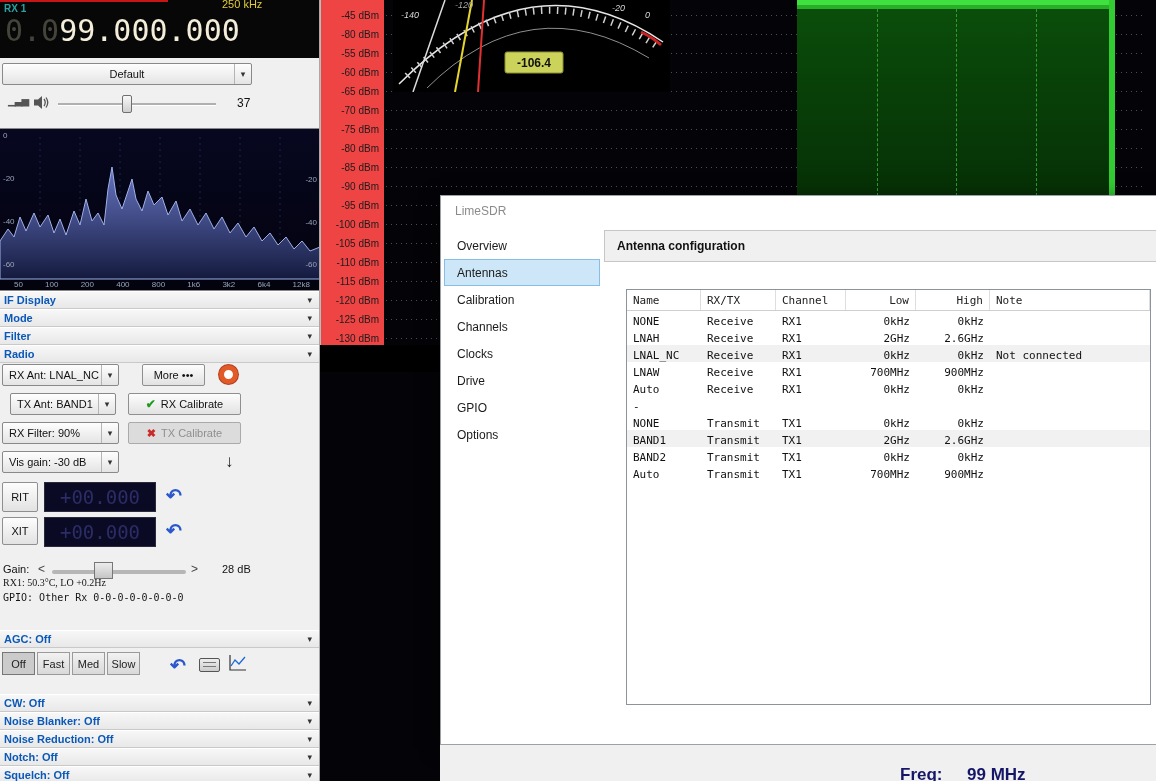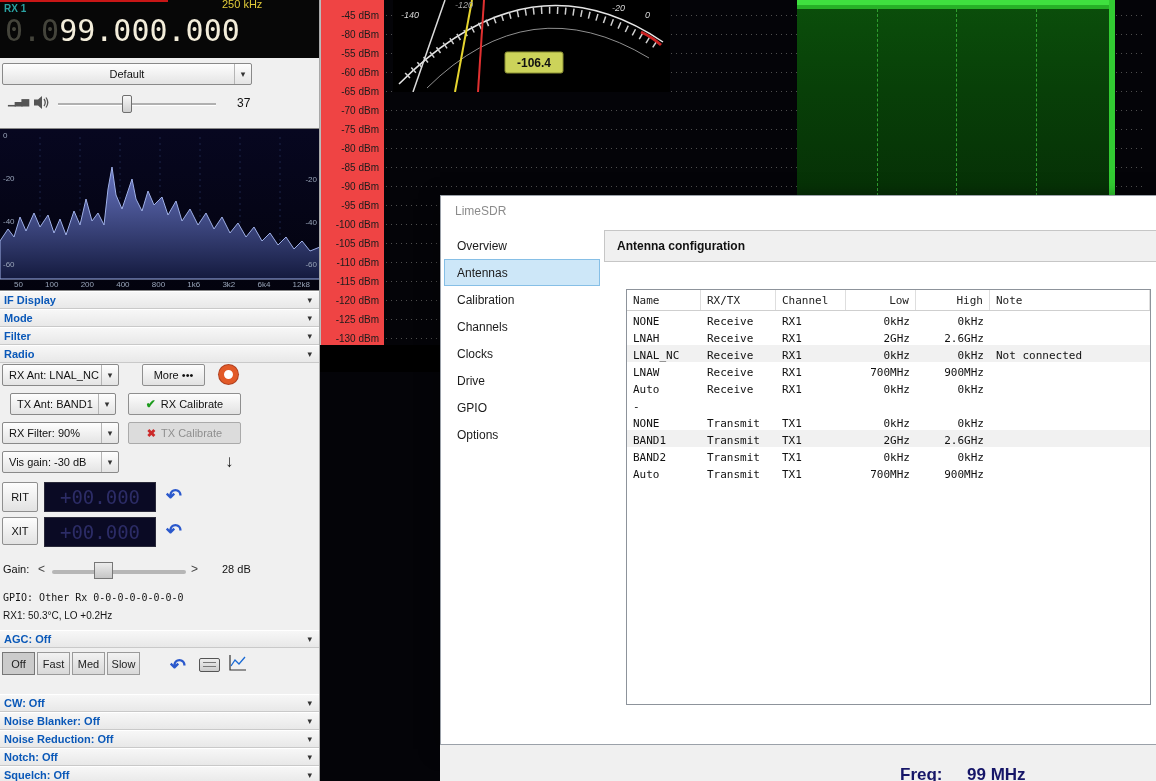--- a/index.html
+++ b/index.html
@@ -128,21 +128,21 @@
 
   .gain-label{position:absolute;left:3px;top:563px;font-size:11px}
   .gain-lt{position:absolute;left:38px;top:562px;font-size:12px;color:#444}
   .gain-track{position:absolute;left:52px;top:570px;width:134px;height:4px;background:#b6b6b6;border-radius:2px}
   .gain-thumb{position:absolute;left:94px;top:562px;width:19px;height:17px;border:1px solid #777;
     background:linear-gradient(#ececec,#c6c6c6)}
   .gain-gt{position:absolute;left:191px;top:562px;font-size:12px;color:#444}
   .gain-value{position:absolute;left:222px;top:563px;font-size:11px}
 
   .gpio-line{position:absolute;left:3px;top:592px;font-family:"DejaVu Sans Mono",monospace;font-size:10px;color:#151515}
-  .rx1-line{position:absolute;left:3px;top:610px;font-family:Liberation Sans, sans-serif;font-size:10px;color:#151515}
+  .rx1-line{position:absolute;left:3px;top:577px;font-family:Liberation Serif, serif;font-size:10px;color:#151515}
 
   .agc-row{position:absolute;left:2px;top:652px;display:flex;gap:2px}
   .agc-btn{width:33px;height:23px;background:linear-gradient(#f2f2f2,#d9d9d9);border:1px solid #9a9a9a;
     display:flex;align-items:center;justify-content:center;font-size:11px;color:#222}
   .agc-btn.selected{background:#cbcbcb;border-color:#777}
   .agc-undo{left:170px;top:654px}
   .agc-mon{position:absolute;left:199px;top:658px;width:21px;height:14px;border:1px solid #555;border-radius:2px;
     background:linear-gradient(#eee,#ccc)}
   .agc-mon::after{content:"";position:absolute;left:3px;top:3px;right:3px;height:1px;background:#777;
     box-shadow:0 4px 0 #777}

